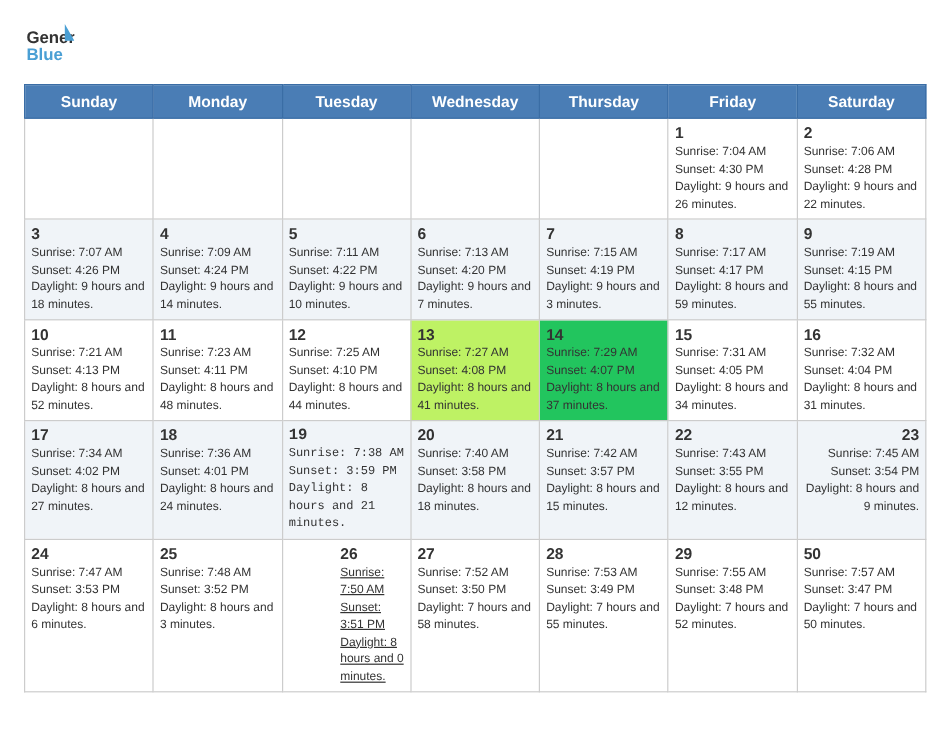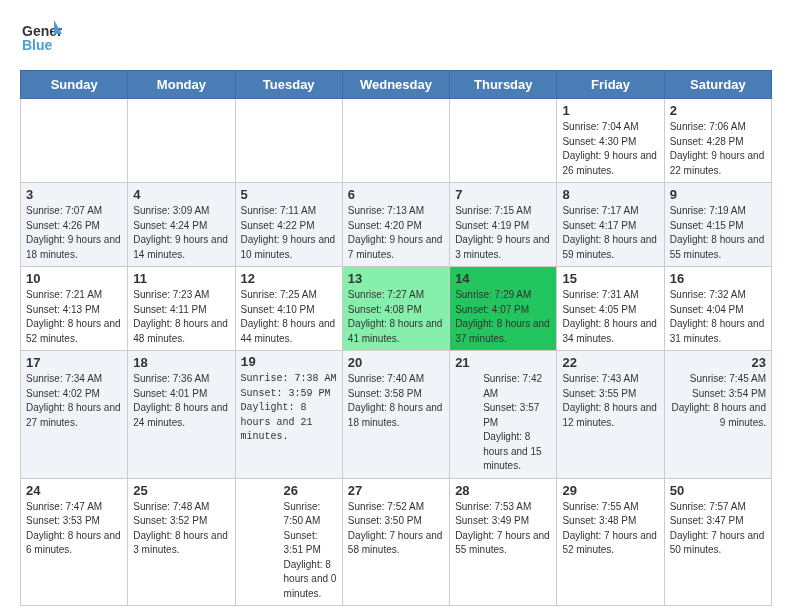--- a/index.html
+++ b/index.html
@@ -71,21 +71,21 @@
         </tr>
         <tr>
           <td style="background: rgb(240, 244, 248);">
             <span class="day-num">3</span>
             <div class="day-info" style="white-space: pre-line;">Sunrise: 7:07 AM
 Sunset: 4:26 PM
 Daylight: 9 hours and 18 minutes.</div>
           </td>
           <td style="background: rgb(240, 244, 248);">
             <span class="day-num">4</span>
-            <div class="day-info" style="white-space: pre-line;">Sunrise: 3:09 AM
+            <div class="day-info" style="white-space: pre-line;">Sunrise: 7:09 AM
 Sunset: 4:24 PM
 Daylight: 9 hours and 14 minutes.</div>
           </td>
           <td style="background: rgb(240, 244, 248);">
             <span class="day-num">5</span>
             <div class="day-info" style="white-space: pre-line;">Sunrise: 7:11 AM
 Sunset: 4:22 PM
 Daylight: 9 hours and 10 minutes.</div>
           </td>
           <td style="background: rgb(240, 244, 248);">
@@ -125,21 +125,21 @@
             <div class="day-info" style="white-space: pre-line;">Sunrise: 7:23 AM
 Sunset: 4:11 PM
 Daylight: 8 hours and 48 minutes.</div>
           </td>
           <td style="background: rgb(255, 255, 255);">
             <span class="day-num">12</span>
             <div class="day-info" style="white-space: pre-line;">Sunrise: 7:25 AM
 Sunset: 4:10 PM
 Daylight: 8 hours and 44 minutes.</div>
           </td>
-          <td style="background: #86efac;">
+          <td style="background: #bef264;">
             <span class="day-num">13</span>
             <div class="day-info" style="white-space: pre-line;">Sunrise: 7:27 AM
 Sunset: 4:08 PM
 Daylight: 8 hours and 41 minutes.</div>
           </td>
           <td style="background: #22c55e;">
             <span class="day-num">14</span>
             <div class="day-info" style="white-space: pre-line;">Sunrise: 7:29 AM
 Sunset: 4:07 PM
 Daylight: 8 hours and 37 minutes.</div>
@@ -177,21 +177,21 @@
 Daylight: 8 hours and 21 minutes.</div>
           </td>
           <td style="background: rgb(240, 244, 248);">
             <span class="day-num">20</span>
             <div class="day-info" style="white-space: pre-line;">Sunrise: 7:40 AM
 Sunset: 3:58 PM
 Daylight: 8 hours and 18 minutes.</div>
           </td>
           <td style="background: rgb(240, 244, 248);">
             <span class="day-num">21</span>
-            <div class="day-info" style="white-space: pre-line; margin-left: 28px;">Sunrise: 7:42 AM
+            <div class="day-info" style="white-space: pre-line;">Sunrise: 7:42 AM
 Sunset: 3:57 PM
 Daylight: 8 hours and 15 minutes.</div>
           </td>
           <td style="background: rgb(240, 244, 248);">
             <span class="day-num">22</span>
             <div class="day-info" style="white-space: pre-line;">Sunrise: 7:43 AM
 Sunset: 3:55 PM
 Daylight: 8 hours and 12 minutes.</div>
           </td>
           <td style="background: rgb(240, 244, 248); text-align: right;">
@@ -209,21 +209,21 @@
 Daylight: 8 hours and 6 minutes.</div>
           </td>
           <td style="background: rgb(255, 255, 255);">
             <span class="day-num">25</span>
             <div class="day-info" style="white-space: pre-line;">Sunrise: 7:48 AM
 Sunset: 3:52 PM
 Daylight: 8 hours and 3 minutes.</div>
           </td>
           <td style="background: rgb(255, 255, 255); padding-left: 48px;">
             <span class="day-num">26</span>
-            <div class="day-info" style="white-space: pre-line;">Sunrise: 7:50 AM
+            <div class="day-info" style="white-space: pre-line; text-decoration: underline;">Sunrise: 7:50 AM
 Sunset: 3:51 PM
 Daylight: 8 hours and 0 minutes.</div>
           </td>
           <td style="background: rgb(255, 255, 255);">
             <span class="day-num">27</span>
             <div class="day-info" style="white-space: pre-line;">Sunrise: 7:52 AM
 Sunset: 3:50 PM
 Daylight: 7 hours and 58 minutes.</div>
           </td>
           <td style="background: rgb(255, 255, 255);">

